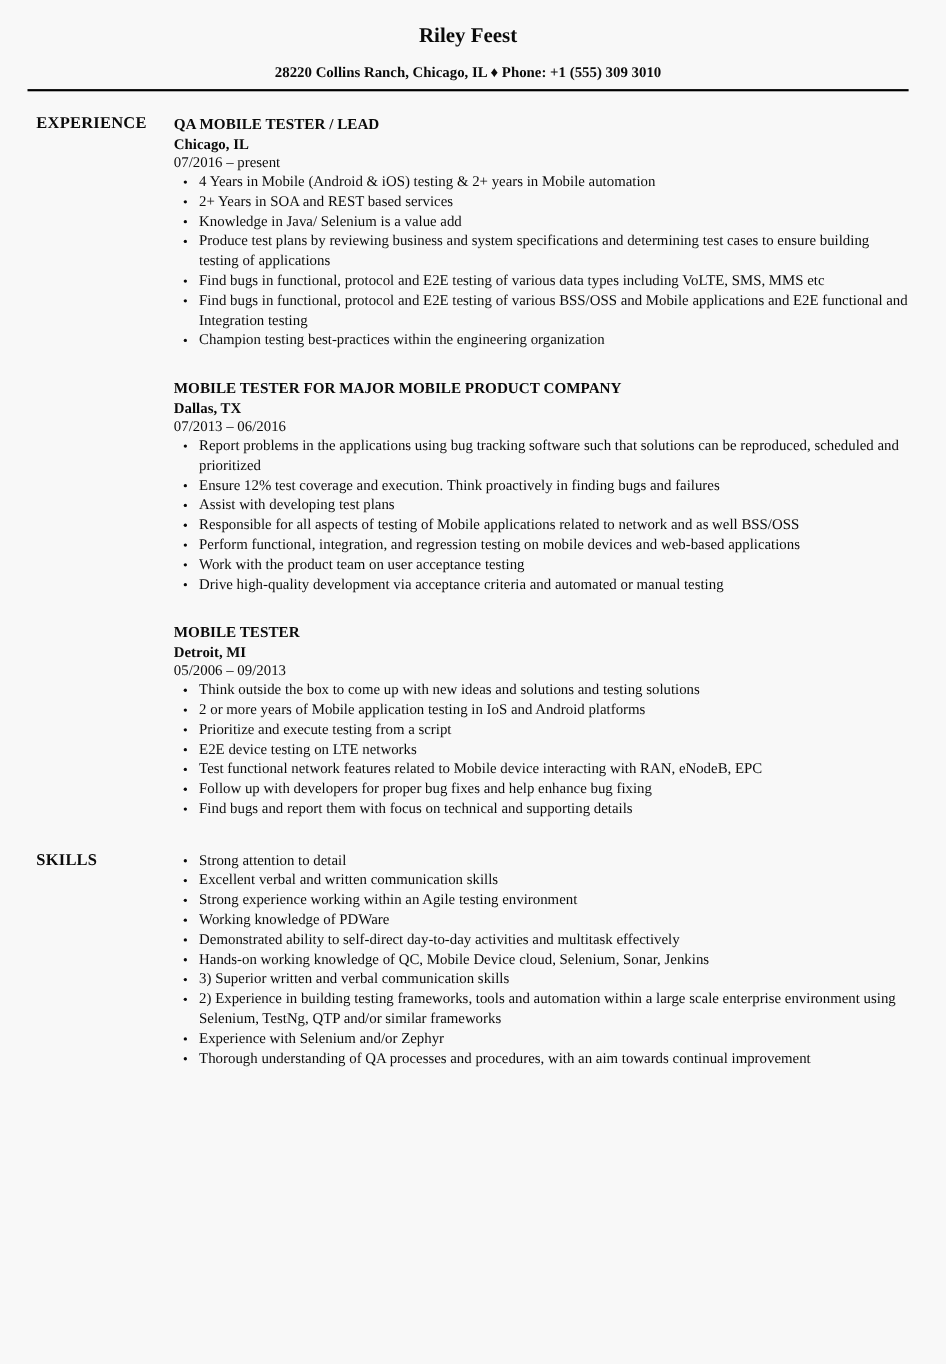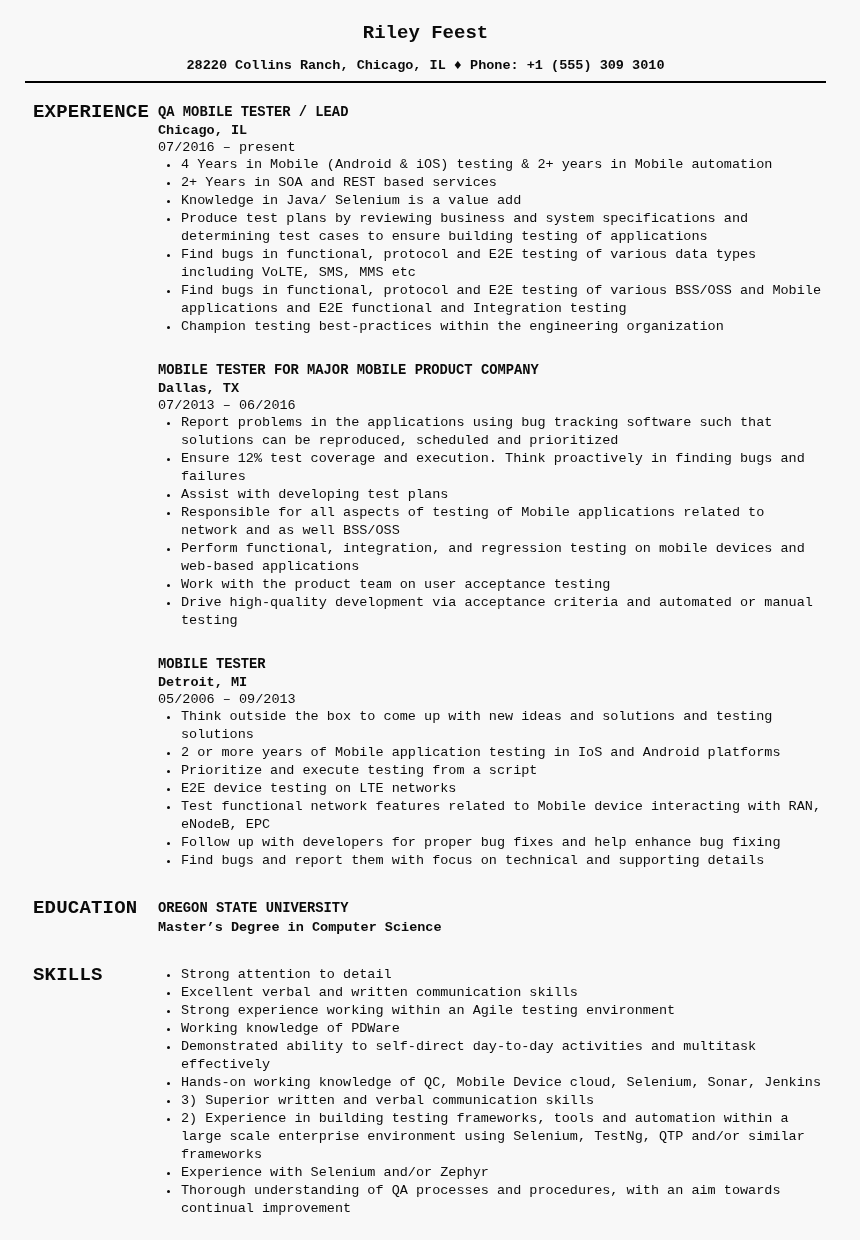--- a/index.html
+++ b/index.html
@@ -9,21 +9,20 @@
     height: 1240px;
     background: #f8f8f8;
     color: #0b0b0b;
     font-family: "Liberation Serif", "DejaVu Serif", serif;
     overflow: hidden;
   }
   .page {
     width: 851px;
     height: 1240px;
     padding: 22px 25px 0 25px;
-    font-family: Liberation Mono, monospace;
   }
 
   
   .name {
     margin: 0;
     text-align: center;
     font-size: 19px;
     font-weight: bold;
     line-height: 22px;
   }
@@ -43,21 +42,21 @@
   
   main { margin-top: 20px; }
   .row {
     display: grid;
     grid-template-columns: 125px 1fr;
     padding-left: 8px;
     margin-bottom: 29px;
   }
   .col-label {
     font-weight: bold;
-    font-size: 19px;
+    font-size: 15px;
     line-height: 19px;
     letter-spacing: 0.2px;
   }
 
   
   .job { margin-bottom: 25px; }
   .job:last-child { margin-bottom: 0; }
   .job-title {
     margin: 0;
     font-size: 13.8px;
@@ -176,27 +175,20 @@
                 <li>Test functional network features related to Mobile device interacting with RAN, eNodeB, EPC</li>
 
                 <li>Follow up with developers for proper bug fixes and help enhance bug fixing</li>
 
                 <li>Find bugs and report them with focus on technical and supporting details</li>
               </ul>
           </article>
         </div>
     </section>
 
-    <section class="row">
-      <div class="col-label">EDUCATION</div>
-      <div class="col-content">
-        <h2 class="edu-school">OREGON STATE UNIVERSITY</h2>
-        <div class="edu-degree">Master’s Degree in Computer Science</div>
-      </div>
-    </section>
 
     <section class="row">
       <div class="col-label">SKILLS</div>
       <div class="col-content">
         <ul class="bullets">
 
             <li>Strong attention to detail</li>
 
             <li>Excellent verbal and written communication skills</li>
 

